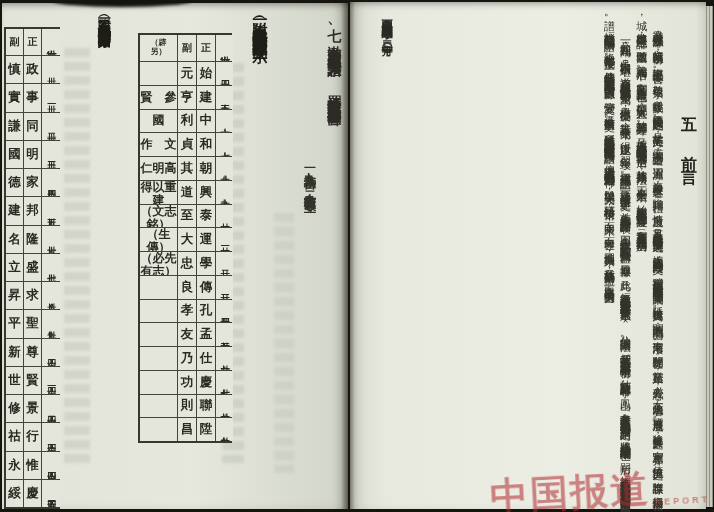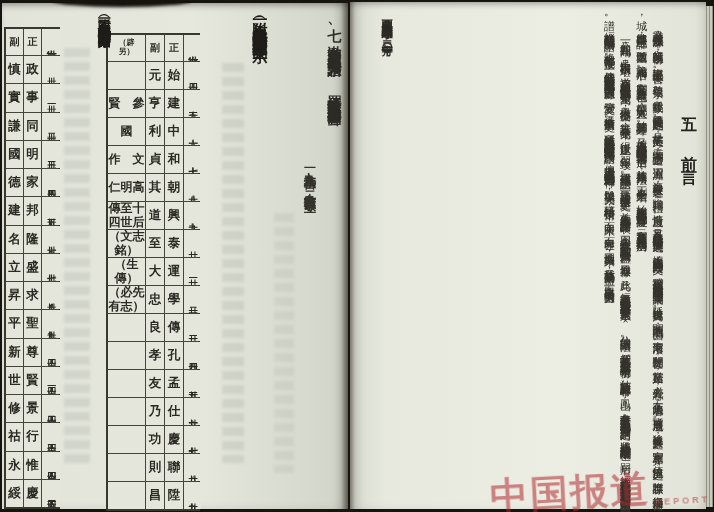--- a/index.html
+++ b/index.html
@@ -34,21 +34,21 @@
      font-size:14px;font-weight:600;letter-spacing:1.5px;color:#2c2b25;}
   .dedication{position:absolute;top:158px;right:30px;writing-mode:vertical-rl;text-orientation:mixed;
      font-size:12px;font-weight:600;letter-spacing:1px;color:#34332c;}
   .ded-names{font-size:8.5px;letter-spacing:0;}
   .app-heading{writing-mode:vertical-rl;text-orientation:mixed;font-weight:bold;color:#1f1e19;}
   .app1-heading{position:absolute;top:7px;right:79px;font-size:15px;letter-spacing:1px;}
   .app2-heading{position:absolute;top:6px;left:93px;font-size:13px;letter-spacing:0.5px;}
   
   .gen-table{position:absolute;display:grid;gap:1px;background:#45443b;border:2px solid #39382f;
      grid-template-rows:26px repeat(16,1fr);box-sizing:border-box;}
-  .t1{left:104px;top:30px;width:94px;height:478px;grid-template-columns:37px 18px 18px 17px;}
+  .t1{left:136px;top:30px;width:94px;height:410px;grid-template-columns:37px 18px 18px 17px;}
   .t2{left:2px;top:24px;width:56px;height:482px;grid-template-columns:17px 17px 18px;}
   .cell{background:#e4e6db;display:flex;align-items:center;justify-content:center;
      overflow:hidden;color:#2a2923;}
   .c-char{font-size:12.5px;font-weight:bold;}
   .c-gen{writing-mode:vertical-rl;text-orientation:upright;font-size:9px;line-height:1.05;
      font-weight:bold;letter-spacing:0;}
   .c-alt{font-size:12px;font-weight:bold;letter-spacing:0;line-height:1.1;text-align:center;
      flex-wrap:wrap;}
   .head.c-char,.head.c-gen{font-size:10px;}
   .head.c-alt{font-size:8px;}
@@ -103,21 +103,21 @@
         <div class="cell c-char">中</div>
         <div class="cell c-gen">十六</div>
         <div class="cell c-alt">作　文</div>
         <div class="cell c-char">貞</div>
         <div class="cell c-char">和</div>
         <div class="cell c-gen">十七</div>
         <div class="cell c-alt">仁明高</div>
         <div class="cell c-char">其</div>
         <div class="cell c-char">朝</div>
         <div class="cell c-gen">十八</div>
-        <div class="cell c-alt">傳至十四世后</div>
+        <div class="cell c-alt">得以重建</div>
         <div class="cell c-char">道</div>
         <div class="cell c-char">興</div>
         <div class="cell c-gen">十九</div>
         <div class="cell c-alt">（文志銘）</div>
         <div class="cell c-char">至</div>
         <div class="cell c-char">泰</div>
         <div class="cell c-gen">廿</div>
         <div class="cell c-alt">（生　傳）</div>
         <div class="cell c-char">大</div>
         <div class="cell c-char">運</div>

